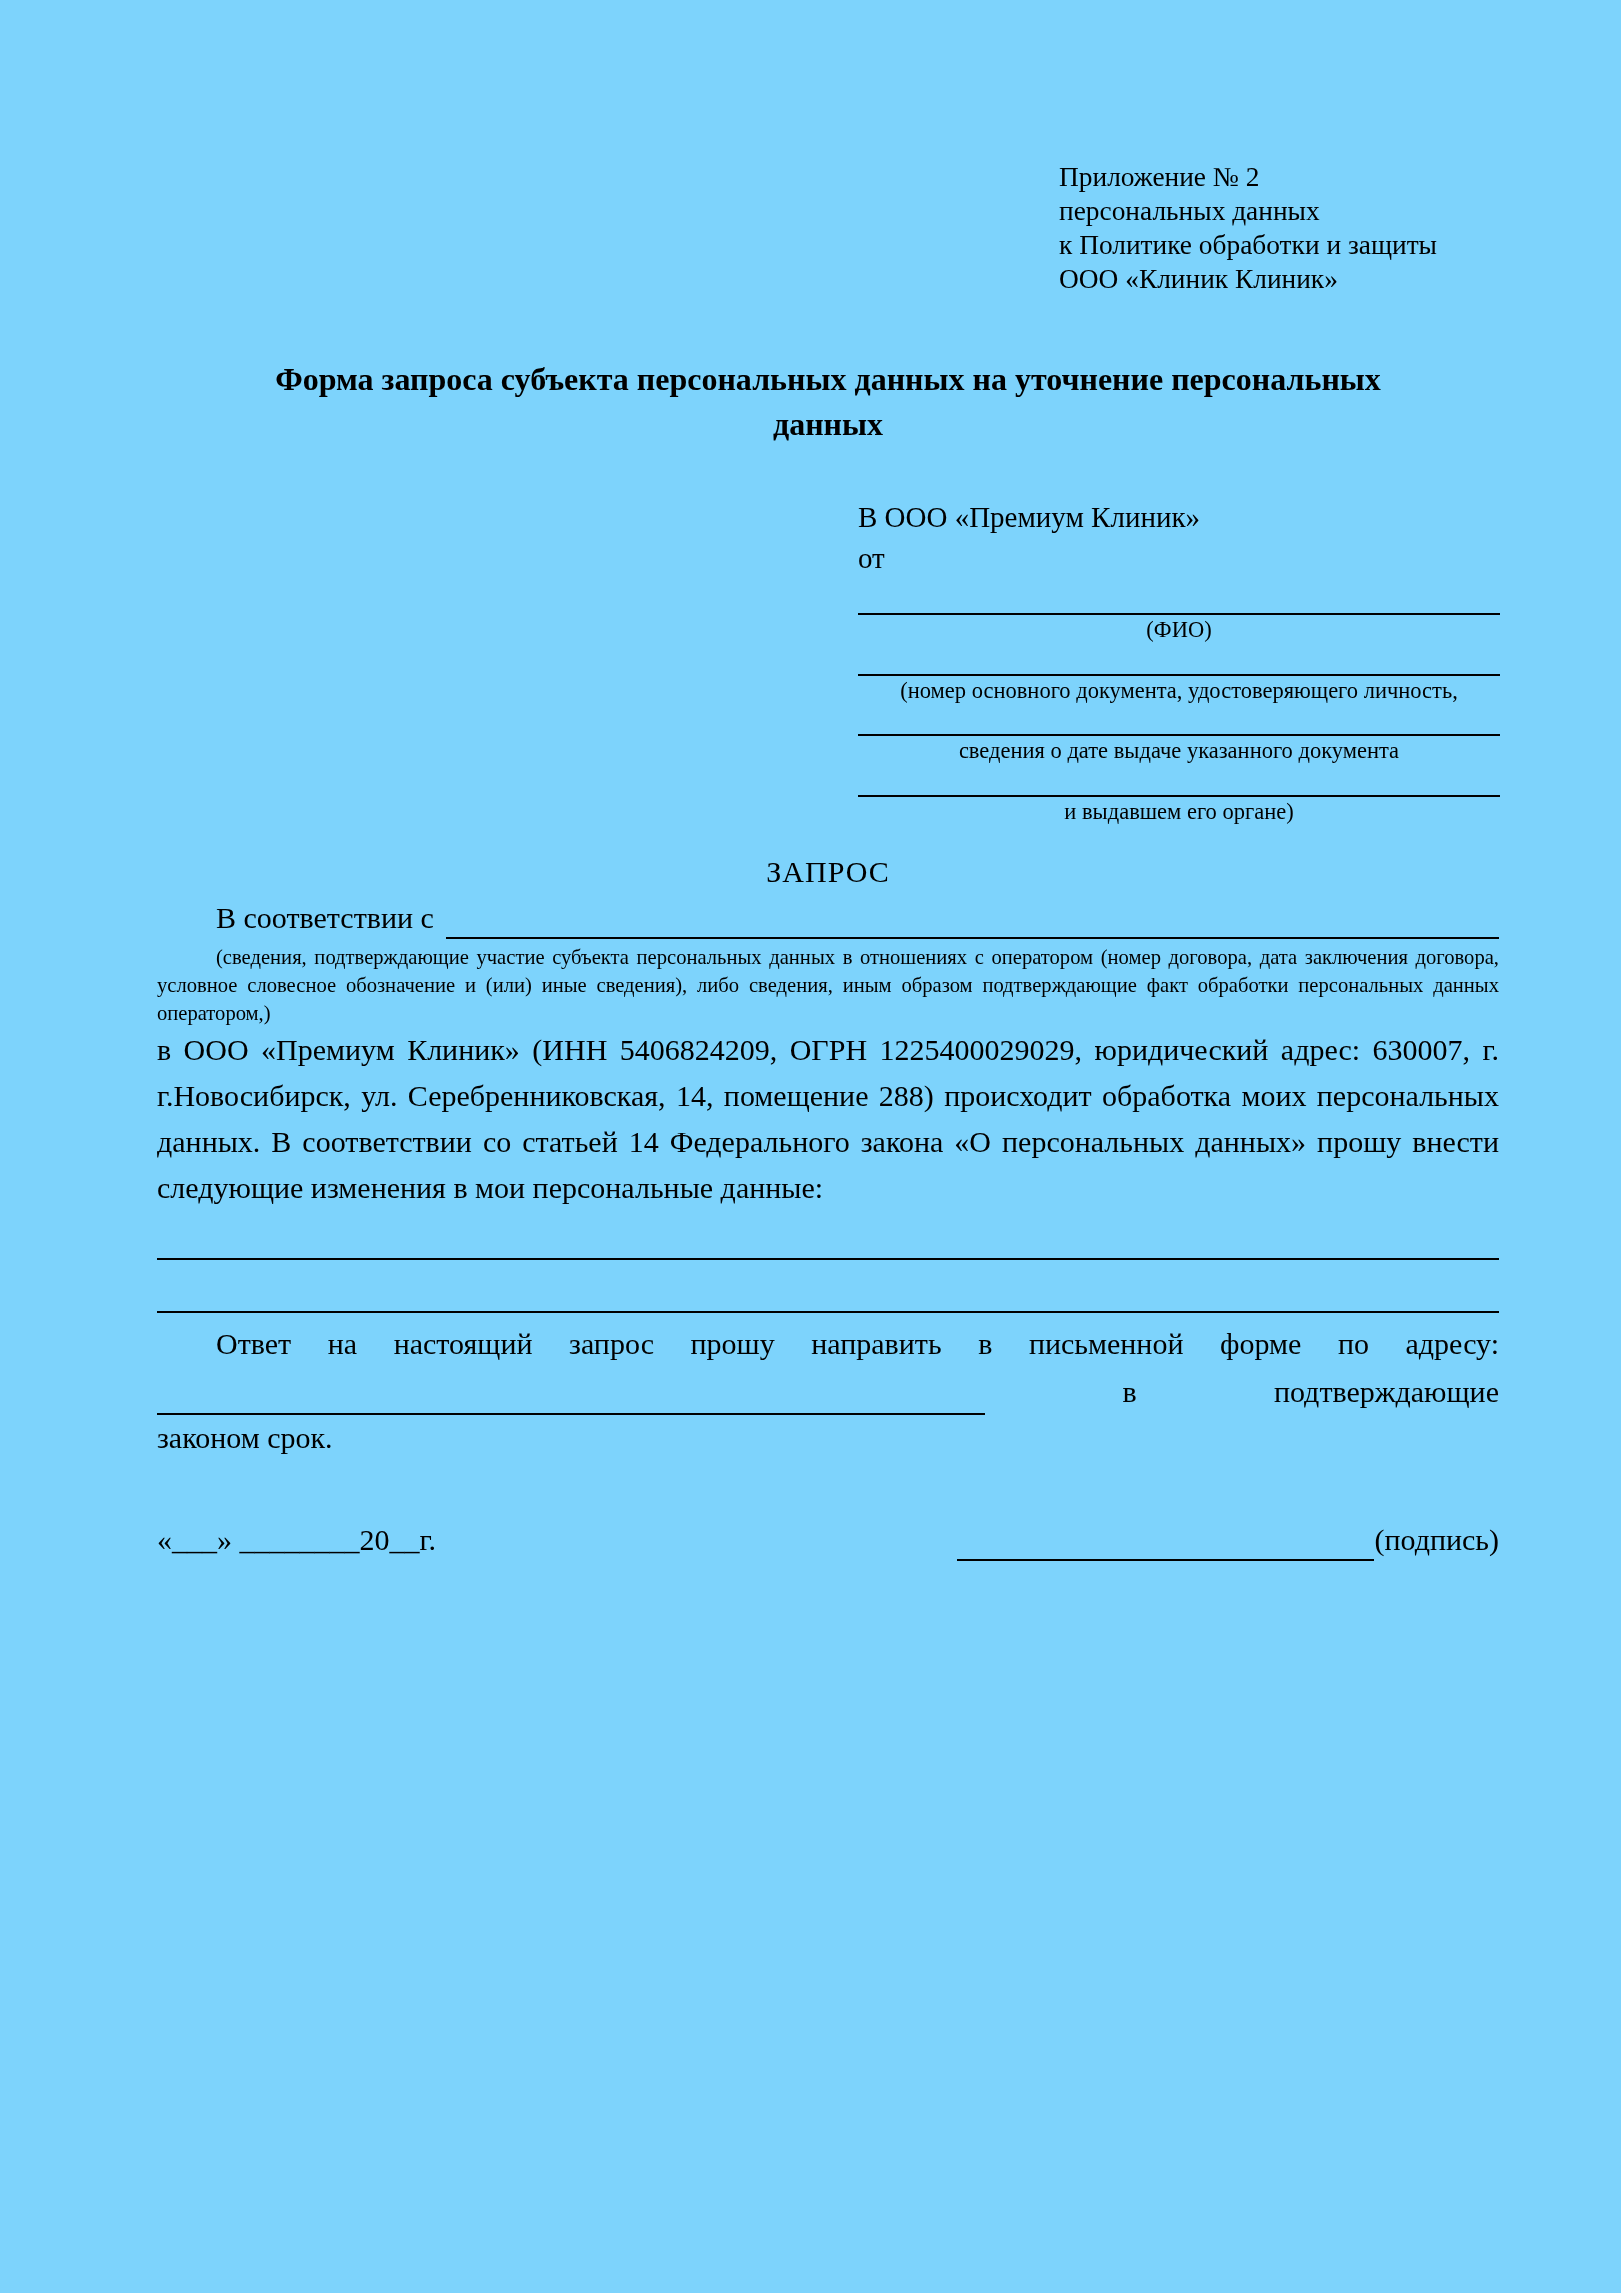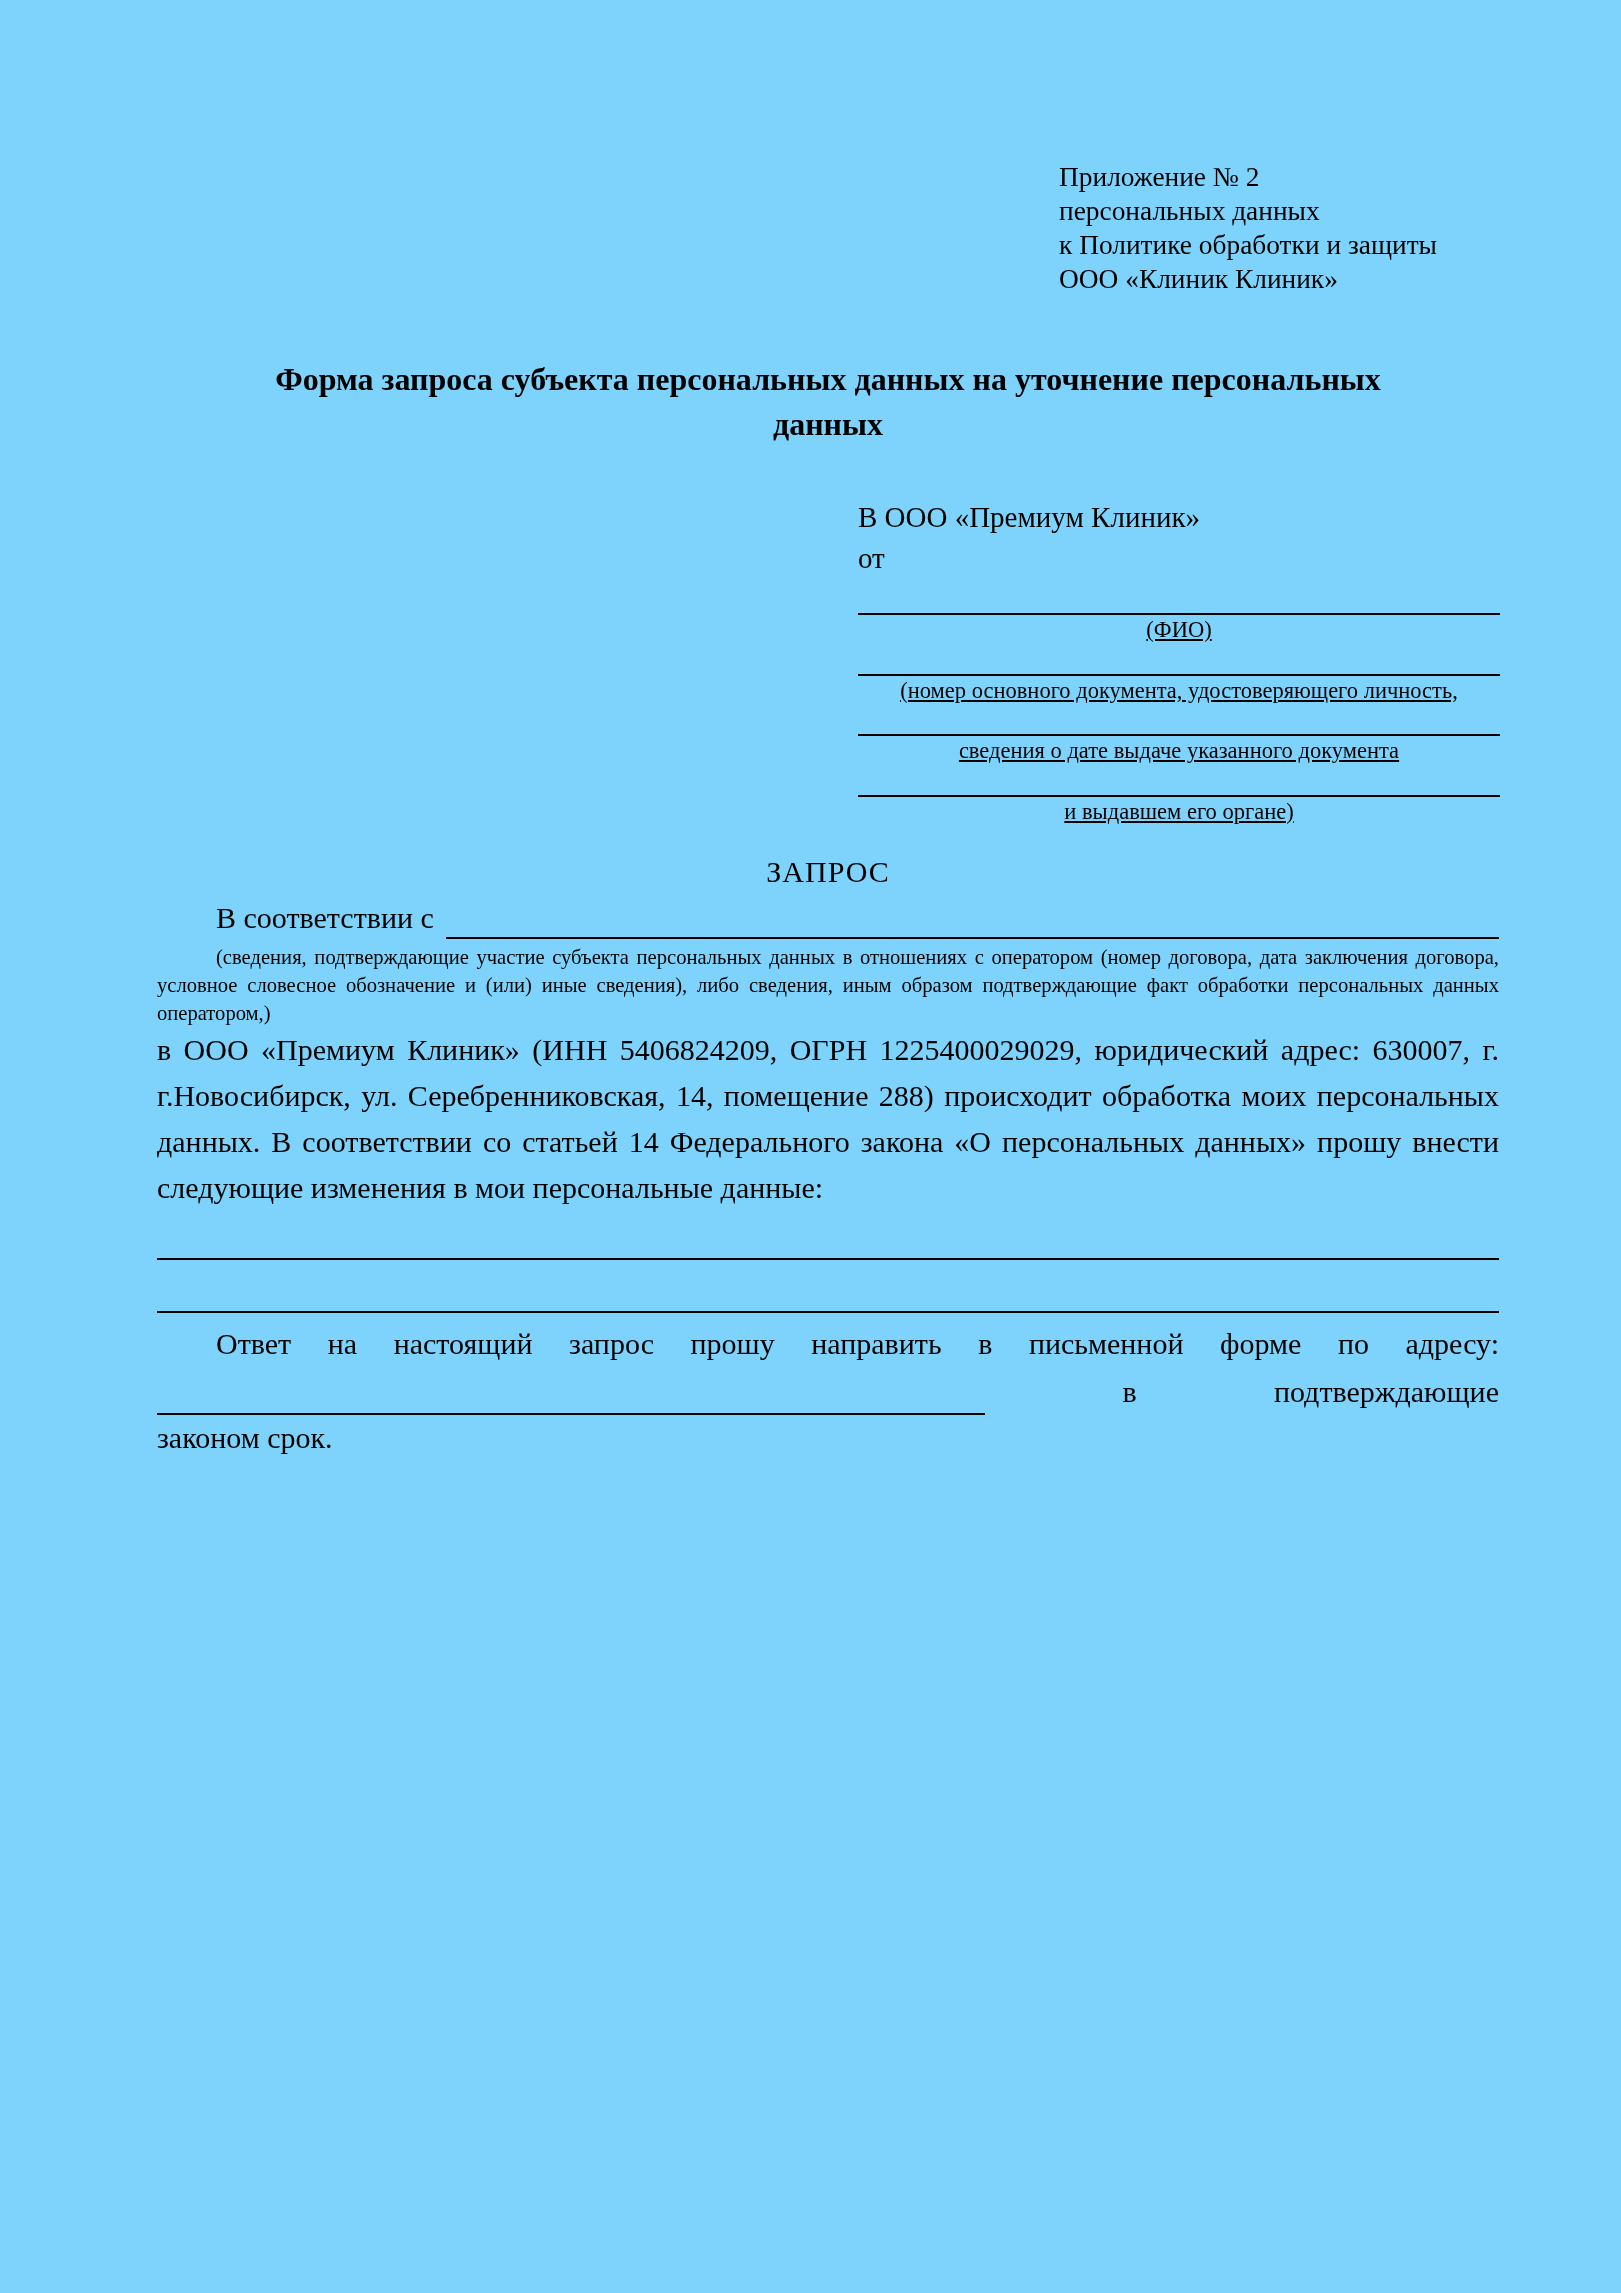--- a/index.html
+++ b/index.html
@@ -23,21 +23,21 @@
     font-size:32px;line-height:45px;
     font-weight:bold;text-align:center;
   }
   .addressee{
     margin-left:701px;margin-top:51px;
     width:642px;
     font-size:29px;line-height:39px;
   }
   .addr-to{margin-bottom:2px;}
   .addr-from{margin-bottom:35px;}
-  .field{margin-bottom:7.8px;text-decoration:underline;}
+  .field{margin-bottom:7.8px;}
   .rule{height:0;border-bottom:2px solid #000;}
   .field .cap{
     font-size:22.5px;line-height:25.5px;text-align:center;
     padding-top:2px;margin-bottom:31px;
   }
   .zapros{
     margin-top:27.4px;
     font-size:30px;text-align:center;letter-spacing:1px;
   }
   .lead-row{
@@ -139,15 +139,22 @@
   <div class="reply-lead">Ответ на настоящий запрос прошу направить в письменной форме по адресу:</div>
 
   <div class="reply-line2">
     <span class="addr-rule"></span>
     <span class="w1">в</span>
     <span class="w2">подтверждающие</span>
   </div>
 
   <div class="reply-end">законом срок.</div>
 
+  <div class="sign-row">
+    <span class="date">«___» ________20__г.</span>
+    <span class="sig-group">
+      <span class="sig-rule"></span>
+      <span class="sig-cap">(подпись)</span>
+    </span>
+  </div>
 
 </div>
 
 
 </body></html>

